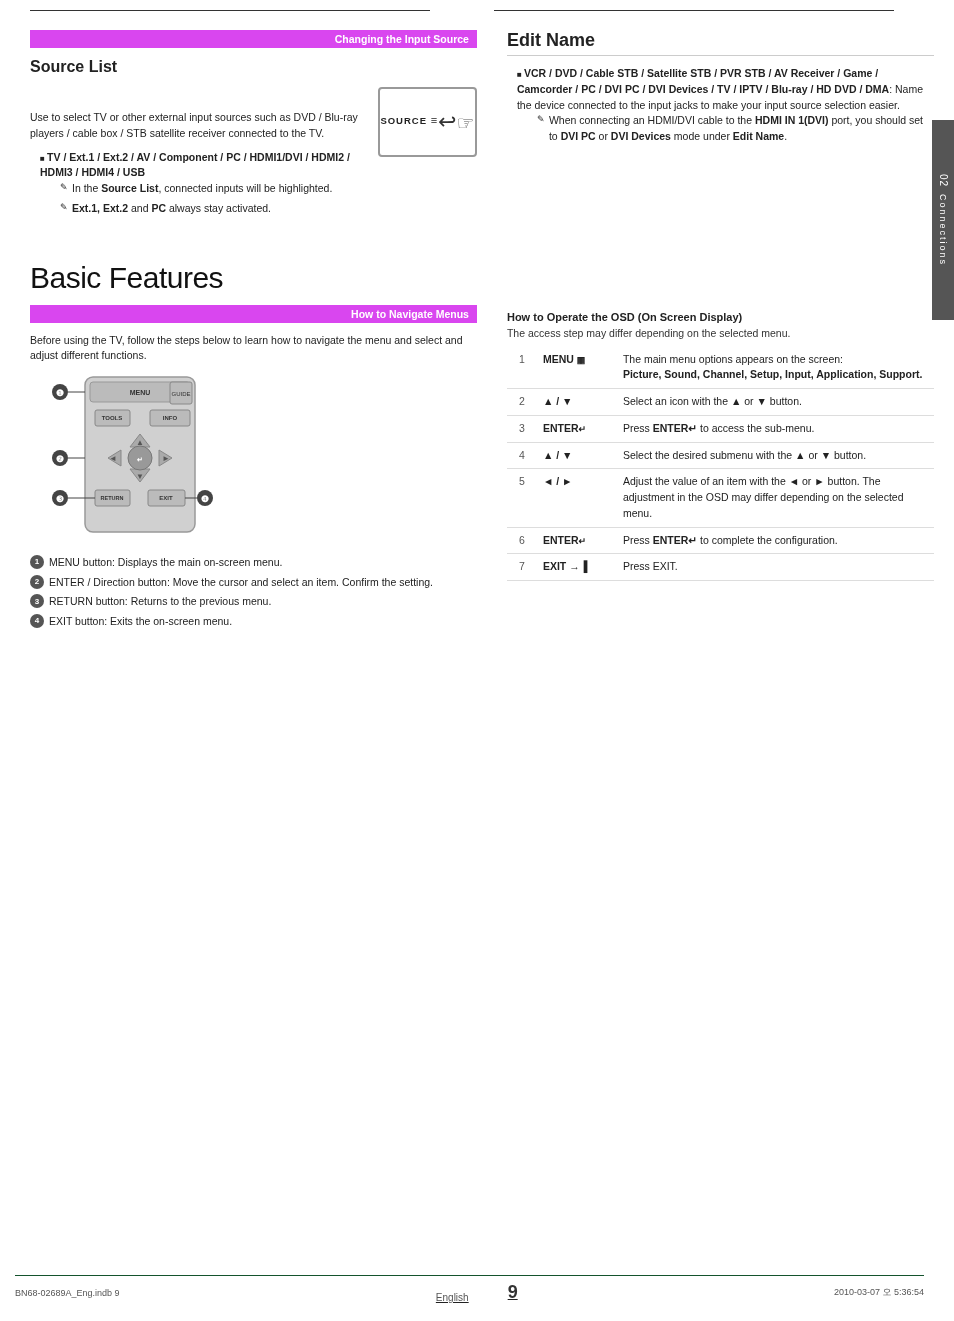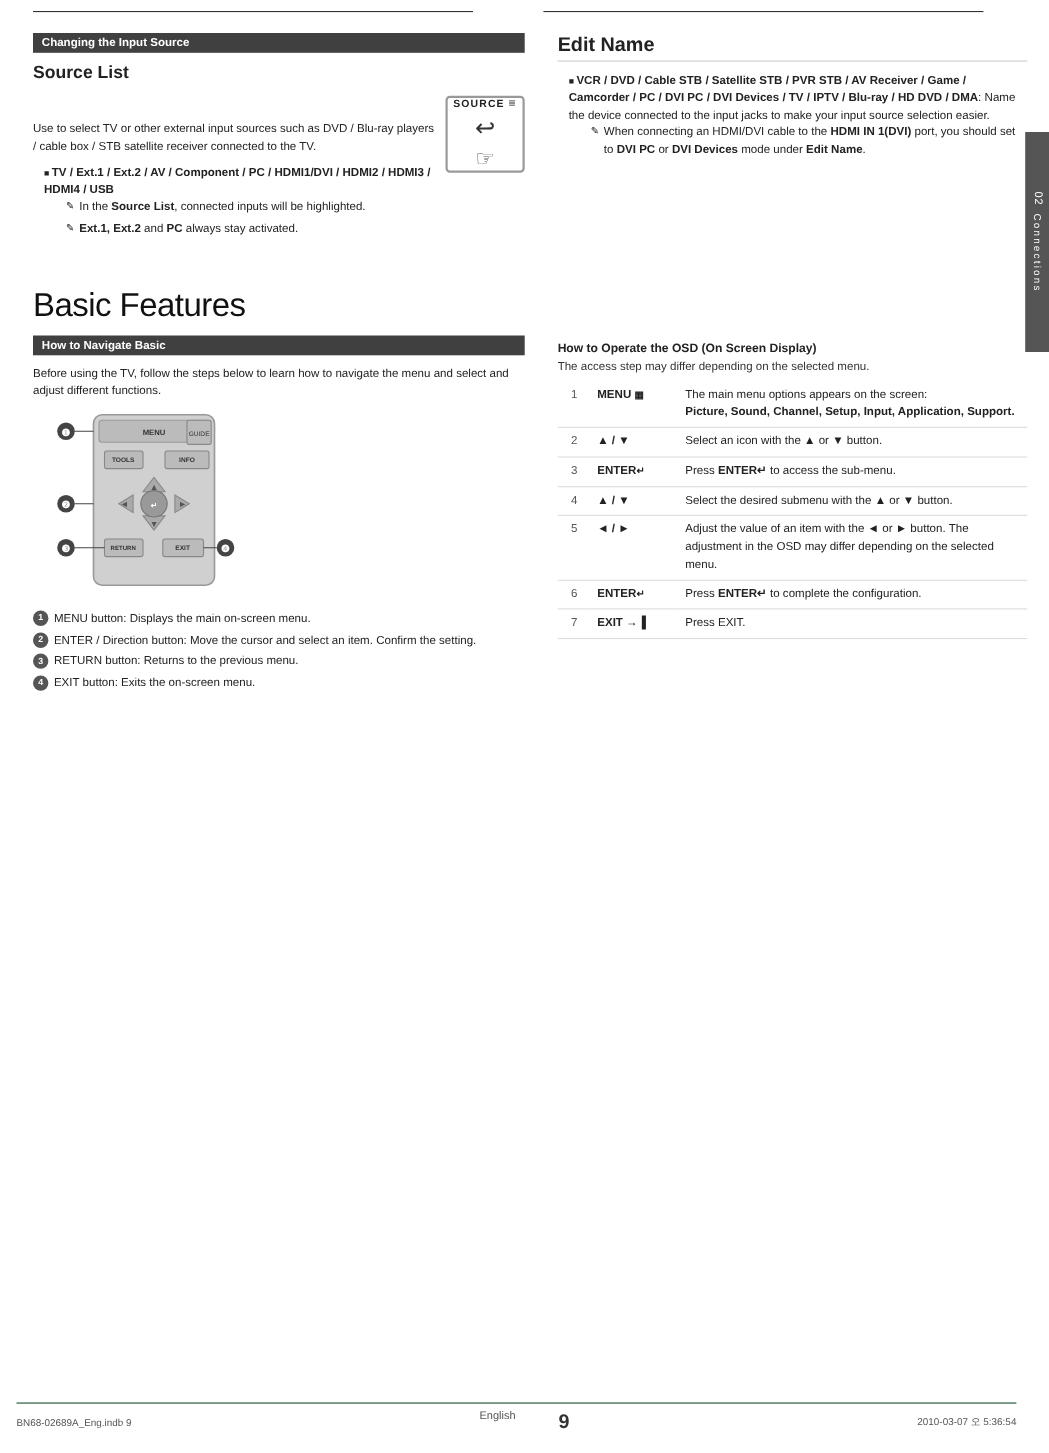--- a/index.html
+++ b/index.html
@@ -65,23 +65,23 @@
       padding-right: 20px;
     }
 
     .right-col {
       width: 440px;
       padding-left: 10px;
     }
 
     
     .section-header {
-      background: #404040;
+      background: #d946ef;
       color: white;
-      text-align: left;
+      text-align: right;
       font-size: 10.5px;
       font-weight: bold;
       padding: 3px 8px;
       margin-bottom: 10px;
     }
 
     
     .source-list-title {
       font-size: 16px;
       font-weight: bold;
@@ -95,26 +95,26 @@
       margin-bottom: 8px;
     }
 
     .source-list-text {
       font-size: 10.5px;
       line-height: 1.5;
       flex: 1;
     }
 
     .source-icon-box {
-      width: 72px;
+      width: 99px;
       height: 70px;
       border: 2px solid #999;
       border-radius: 4px;
       display: flex;
-      flex-direction: column;
+      flex-direction: row;
       align-items: center;
       justify-content: center;
       font-size: 9px;
       flex-shrink: 0;
       position: relative;
       margin-top: 5px;
     }
 
     .source-icon-label {
       font-size: 9.5px;
@@ -363,21 +363,21 @@
 
   </div>
 
   <div style="margin-top: 30px;">
 
     <div class="basic-features-title">Basic Features</div>
 
     <div class="main-layout">
 
       <div class="left-col">
-        <div class="section-header">How to Navigate Basic</div>
+        <div class="section-header">How to Navigate Menus</div>
 
         <p style="font-size:10.5px; line-height:1.5; margin-bottom:8px;">Before using the TV, follow the steps below to learn how to navigate the menu and select and adjust different functions.</p>
 
         <div class="remote-svg-container">
           
           <svg width="190" height="175" viewBox="0 0 190 175">
 
             <rect x="55" y="5" width="110" height="155" rx="8" ry="8" fill="#d0d0d0" stroke="#999" stroke-width="1.5"></rect>
 
             <rect x="60" y="10" width="100" height="20" rx="3" fill="#bbb" stroke="#999" stroke-width="1"></rect>
@@ -504,20 +504,20 @@
             </tr>
           </tbody>
         </table>
       </div>
 
     </div>
   </div>
 
   <div class="page-footer">
     <div class="footer-left">BN68-02689A_Eng.indb   9</div>
-    <div style="display:flex; align-items:flex-start; gap:29px;">
+    <div style="display:flex; align-items:flex-end; gap:29px;text-decoration:underline;">
       <span class="footer-lang">English</span>
       <span class="footer-page-num">9</span>
     </div>
     <div class="footer-right">2010-03-07   오 5:36:54</div>
   </div>
 
 </div>
 
 </body></html>

